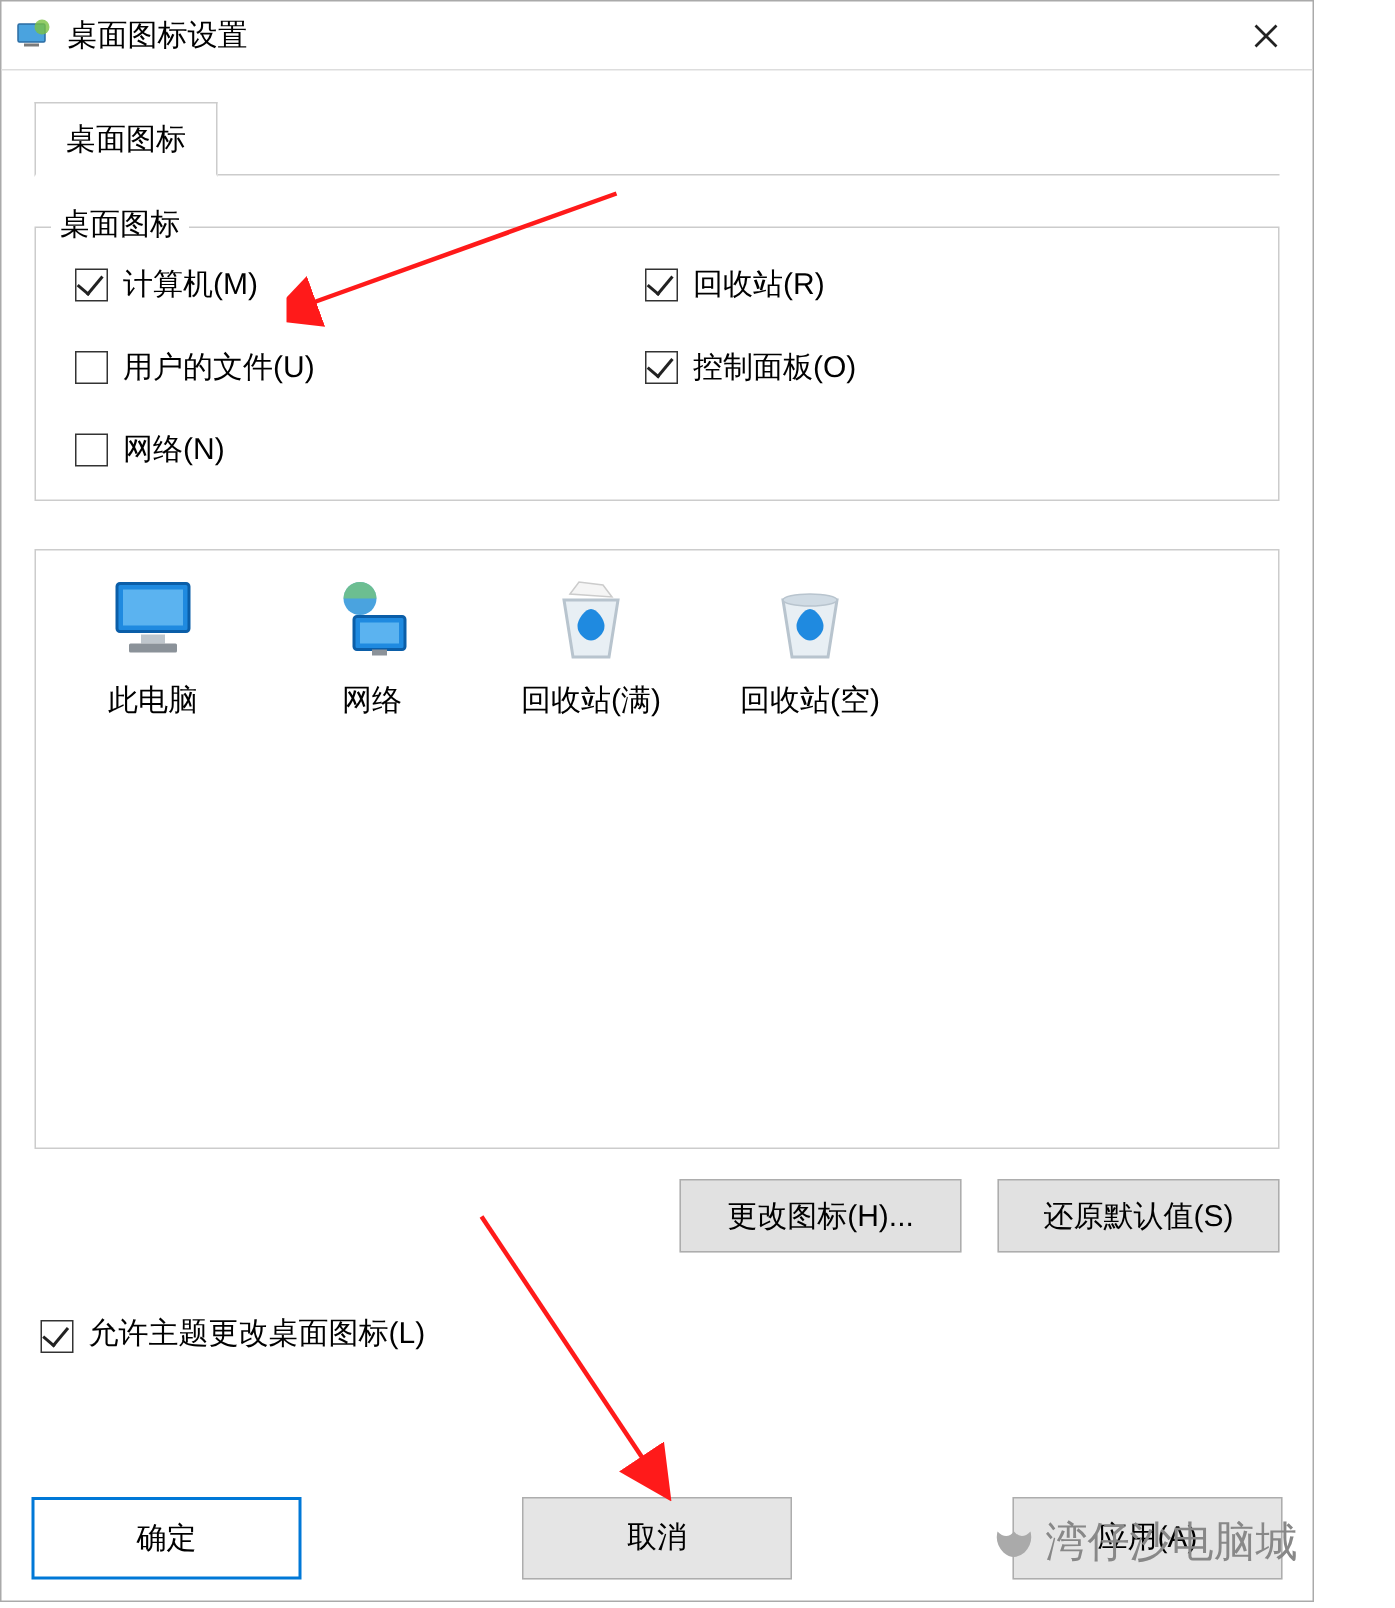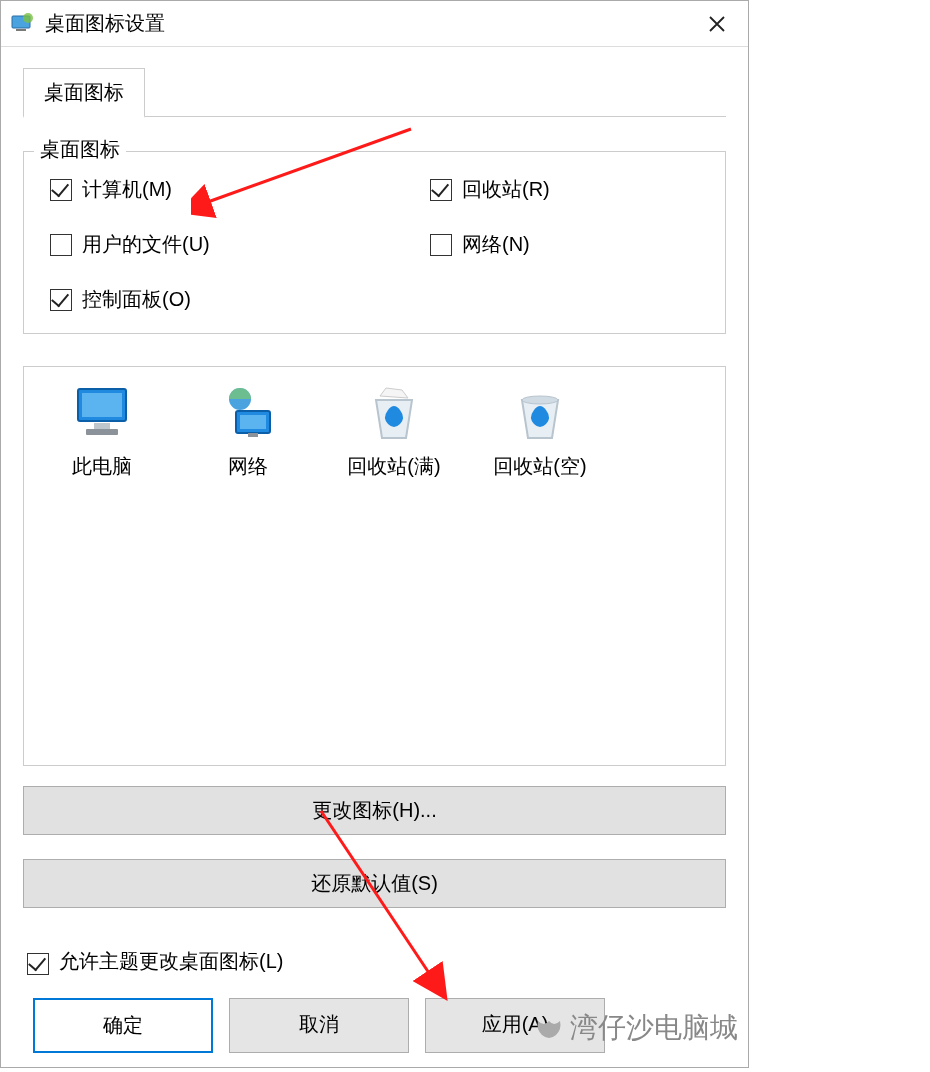--- a/index.html
+++ b/index.html
@@ -6,21 +6,21 @@
   body {
     margin: 0;
     font-family: "Microsoft YaHei", "Segoe UI", sans-serif;
     background: #fff;
     width: 930px;
     height: 1072px;
     overflow: hidden;
     position: relative;
   }
   .window {
-    width: 749px;
+    width: 876px;
     height: 1068px;
     background: #fff;
     border: 1px solid #aaa;
     position: relative;
   }
   .titlebar {
     height: 46px;
     display: flex;
     align-items: center;
     padding: 0 8px;
@@ -116,21 +116,20 @@
   .icon-img {
     height: 64px;
     display: flex; align-items: center; justify-content: center;
     margin-bottom: 8px;
   }
   .btn-row {
     display: flex;
     justify-content: flex-end;
     gap: 24px;
     margin-top: 20px;
-    flex-direction: column;
   }
   .btn {
     background: #e1e1e1;
     border: 1px solid #adadad;
     padding: 10px 22px;
     font-size: 20px;
     min-width: 188px;
     text-align: center;
     cursor: pointer;
   }
@@ -140,23 +139,22 @@
     font-size: 20px;
     margin-top: 40px;
     padding-left: 4px;
   }
   .footer {
     position: absolute;
     bottom: 14px;
     left: 0; right: 0;
     padding: 0 20px;
     display: flex;
-    justify-content: flex-start;
+    justify-content: space-between;
     gap: 16px;
-    margin-left: 12px;
   }
   .fbtn {
     border: 1px solid #adadad;
     background: #e5e5e5;
     width: 180px;
     padding: 12px 0;
     text-align: center;
     font-size: 20px;
     cursor: pointer;
   }
@@ -214,26 +212,26 @@
         </div>
         <div class="check-item">
           <span class="checkbox checked"></span>
           <span>回收站(R)</span>
         </div>
         <div class="check-item">
           <span class="checkbox"></span>
           <span>用户的文件(U)</span>
         </div>
         <div class="check-item">
+          <span class="checkbox checked"></span>
+          <span>控制面板(O)</span>
+        </div>
+        <div class="check-item">
           <span class="checkbox"></span>
           <span>网络(N)</span>
-        </div>
-        <div class="check-item">
-          <span class="checkbox checked"></span>
-          <span>控制面板(O)</span>
         </div>
       </div>
     </div>
 
     <div class="icon-panel">
       <div class="icon-row">
 
         <div class="icon-item">
           <div class="icon-img">
             <svg width="60" height="56" viewBox="0 0 60 56">

